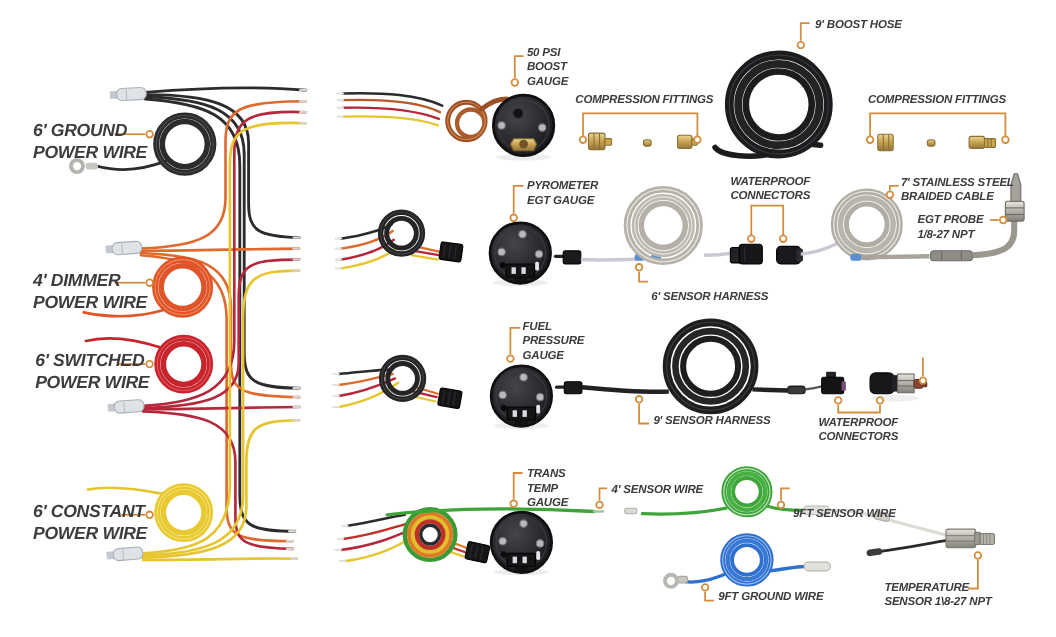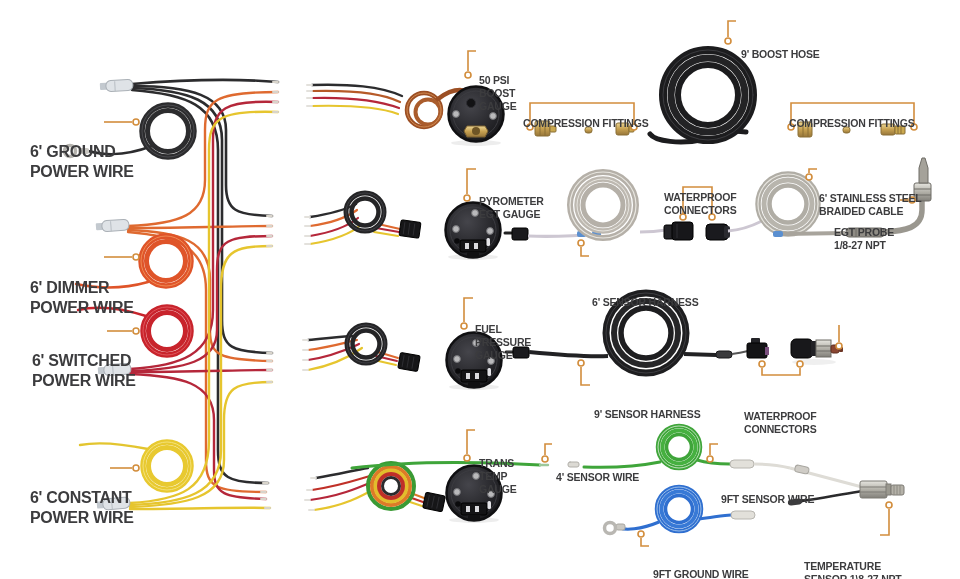--- a/index.html
+++ b/index.html
@@ -1,21 +1,21 @@
 <!DOCTYPE html>
 <html><head>
 <meta charset="utf-8">
 <style>
   html,body{margin:0;padding:0;background:#fff;}
   .stage{position:relative;width:960px;height:579px;background:#ffffff;overflow:hidden;
          font-family:"Liberation Sans",sans-serif;}
   .stage svg{position:absolute;left:0;top:0;}
-  .lbl{position:absolute;font-family:"Liberation Sans",sans-serif;
+  .lbl{position:absolute;font-family:"Liberation Sans",sans-serif;font-style:italic;
        font-weight:700;color:#3c3c3e;font-size:10.5px;line-height:1.25;
-       letter-spacing:-0.2px;white-space:nowrap;margin-top:32px;}
+       letter-spacing:-0.2px;white-space:nowrap;}
   .lbl-lg{font-size:16px;letter-spacing:-0.3px;}
 </style>
 </head>
 <body>
 
 <div class="stage">
 
 <svg width="960" height="579" viewBox="0 0 960 579">
   <defs>
     <radialGradient id="gface" cx="40%" cy="35%" r="75%">
@@ -454,21 +454,21 @@
     <circle cx="889" cy="505" r="3" fill="#fff"></circle>
         <polyline points="889,509 889,535 880,535"></polyline>
   </g>
 </svg>
 
 <div class="lbl lbl-lg" style="left:30px;top:110px">
   <div>6' GROUND</div>
       <div>POWER WIRE</div>
 </div>
 <div class="lbl lbl-lg" style="left:30px;top:246px">
-  <div>6' DIMMER</div>
+  <div>4' DIMMER</div>
       <div>POWER WIRE</div>
 </div>
 <div class="lbl lbl-lg" style="left:32px;top:319px">
   <div>6' SWITCHED</div>
       <div>POWER WIRE</div>
 </div>
 <div class="lbl lbl-lg" style="left:30px;top:456px">
   <div>6' CONSTANT</div>
       <div>POWER WIRE</div>
 </div>
@@ -488,21 +488,21 @@
 </div>
 <div class="lbl" style="left:479px;top:163px">
   <div>PYROMETER</div>
       <div>EGT GAUGE</div>
 </div>
 <div class="lbl" style="left:664px;top:159px">
   <div>WATERPROOF</div>
       <div>CONNECTORS</div>
 </div>
 <div class="lbl" style="left:819px;top:160px">
-  <div>6' STAINLESS STEEL</div>
+  <div>7' STAINLESS STEEL</div>
       <div>BRAIDED CABLE</div>
 </div>
 <div class="lbl" style="left:834px;top:194px">
   <div>EGT PROBE</div>
       <div>1/8-27 NPT</div>
 </div>
 <div class="lbl" style="left:592px;top:264px">
   <div>6' SENSOR HARNESS</div>
 </div>
 <div class="lbl" style="left:475px;top:291px">

